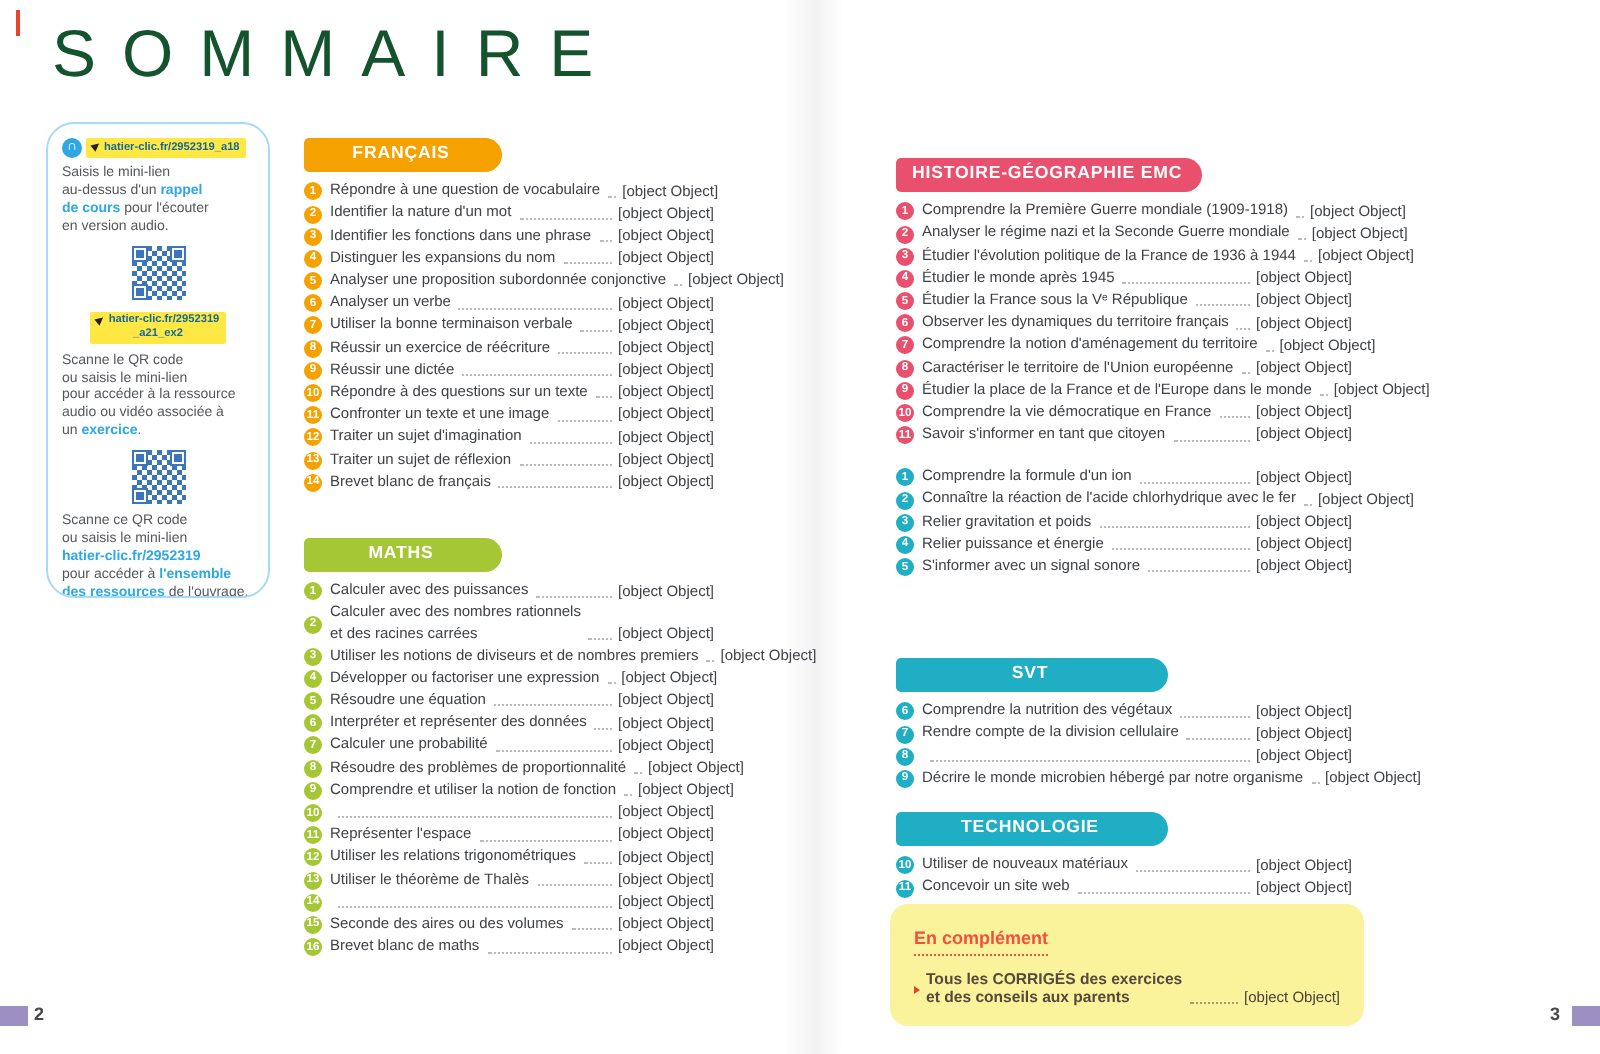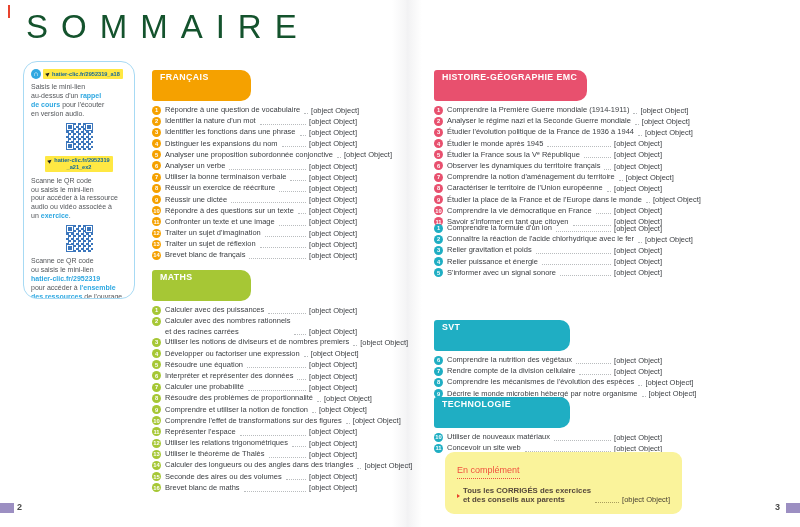--- a/index.html
+++ b/index.html
@@ -32,36 +32,36 @@
   .c-blue{color:#2FA8E1;font-weight:bold;}
   .qr{width:27px;height:27px;margin:3px auto 5px auto;position:relative;
     background:conic-gradient(#3B76BC 25%,#fff 0 50%,#3B76BC 0 75%,#fff 0) 0 0/5px 5px;}
   .qr i{position:absolute;width:8px;height:8px;background:#fff;border:1.8px solid #3B76BC;box-sizing:border-box;}
   .qr i::after{content:"";position:absolute;inset:1px;background:#3B76BC;}
   .f1{left:0;top:0}.f2{right:0;top:0}.f3{left:0;bottom:0}
   .sb-link2{text-align:center;margin:0 0 4px 0;}
   
   .toc-section{position:absolute;}
   .col-l{left:152px;width:205px;}
-  .col-r{left:434px;width:228px;}
+  .col-r{left:448px;width:228px;margin-top:10px;}
   .badge{display:inline-block;background:var(--c,#999);color:#fff;font-weight:bold;
-    font-size:8.8px;letter-spacing:.4px;line-height:15px;height:31px;padding:0 10px 0 8px;
-    border-radius:3px 10px 10px 3px;margin-bottom:4px;box-sizing:border-box;}
+    font-size:8.8px;letter-spacing:.4px;line-height:15px;height:17px;padding:0 10px 0 8px;
+    border-radius:3px 10px 10px 3px;margin-bottom:4px;box-sizing:border-box;text-align:center;}
   .b-l{min-width:99px;} .b-r{min-width:136px;}
-  .toc-item{display:flex;align-items:flex-start;min-height:11.2px;}
+  .toc-item{display:flex;align-items:center;min-height:11.2px;}
   .num{flex:none;min-width:9px;height:9px;padding:0 1px;box-sizing:border-box;border-radius:5px;
     background:var(--c,#999);color:#fff;font-size:5.8px;font-weight:bold;
     display:flex;align-items:center;justify-content:center;margin:0.5px 4px 0 0;}
   .label{font-size:7.5px;line-height:10.6px;color:#3E4145;white-space:pre;}
   .leader{flex:1;min-width:4px;border-bottom:1px dotted #B9BCBE;margin:0 3px 2.5px 4px;align-self:flex-end;}
   .pg{flex:none;min-width:13px;text-align:right;font-size:7.5px;color:#3E4145;align-self:flex-end;line-height:10.6px;}
   
   .complement{position:absolute;left:445px;top:452px;width:237px;box-sizing:border-box;
     background:#FAF39B;border-radius:9px;padding:7px 12px 9px 12px;}
-  .comp-title{display:inline-block;color:#F0513E;font-weight:normal;font-size:9px;
+  .comp-title{display:inline-block;color:#F0513E;font-weight:bold;font-size:9px;
     border-bottom:1.6px dotted #F0513E;padding-bottom:2.5px;}
   .comp-item{display:flex;align-items:center;margin-top:7px;}
   .tri{flex:none;width:0;height:0;border-left:3.5px solid #E9402A;border-top:2.5px solid transparent;
     border-bottom:2.5px solid transparent;margin:2px 3px 0 0;}
   .comp-label{font-weight:bold;color:#55483C;font-size:7.8px;line-height:9.8px;}
   .comp-leader{border-bottom-color:rgba(100,85,40,.55);}
   .comp-pg{color:#494235;}
 </style>
 </head>
 <body>
@@ -249,21 +249,20 @@
     <span class="pg">[object Object]</span>
   </div>
       <div class="toc-item">
     <span class="num">9</span>
     <span class="label">Comprendre et utiliser la notion de fonction</span>
     <span class="leader"></span>
     <span class="pg">[object Object]</span>
   </div>
       <div class="toc-item">
     <span class="num">10</span>
-    <span class="label">Comprendre l'effet de transformations sur des figures</span>
     <span class="leader"></span>
     <span class="pg">[object Object]</span>
   </div>
       <div class="toc-item">
     <span class="num">11</span>
     <span class="label">Représenter l'espace</span>
     <span class="leader"></span>
     <span class="pg">[object Object]</span>
   </div>
       <div class="toc-item">
@@ -273,21 +272,20 @@
     <span class="pg">[object Object]</span>
   </div>
       <div class="toc-item">
     <span class="num">13</span>
     <span class="label">Utiliser le théorème de Thalès</span>
     <span class="leader"></span>
     <span class="pg">[object Object]</span>
   </div>
       <div class="toc-item">
     <span class="num">14</span>
-    <span class="label">Calculer des longueurs ou des angles dans des triangles</span>
     <span class="leader"></span>
     <span class="pg">[object Object]</span>
   </div>
       <div class="toc-item">
     <span class="num">15</span>
     <span class="label">Seconde des aires ou des volumes</span>
     <span class="leader"></span>
     <span class="pg">[object Object]</span>
   </div>
       <div class="toc-item">
@@ -297,21 +295,21 @@
     <span class="pg">[object Object]</span>
   </div>
     </div>
 </section>
 
 <section class="toc-section col-r" style="top: 66px; --c: #E8506E;">
   <div class="badge b-r">HISTOIRE-GÉOGRAPHIE EMC</div>
   <div>
       <div class="toc-item">
     <span class="num">1</span>
-    <span class="label">Comprendre la Première Guerre mondiale (1914-1911)</span>
+    <span class="label">Comprendre la Première Guerre mondiale (1909-1918)</span>
     <span class="leader"></span>
     <span class="pg">[object Object]</span>
   </div>
       <div class="toc-item">
     <span class="num">2</span>
     <span class="label">Analyser le régime nazi et la Seconde Guerre mondiale</span>
     <span class="leader"></span>
     <span class="pg">[object Object]</span>
   </div>
       <div class="toc-item">
@@ -416,21 +414,20 @@
     <span class="pg">[object Object]</span>
   </div>
       <div class="toc-item">
     <span class="num">7</span>
     <span class="label">Rendre compte de la division cellulaire</span>
     <span class="leader"></span>
     <span class="pg">[object Object]</span>
   </div>
       <div class="toc-item">
     <span class="num">8</span>
-    <span class="label">Comprendre les mécanismes de l'évolution des espèces</span>
     <span class="leader"></span>
     <span class="pg">[object Object]</span>
   </div>
       <div class="toc-item">
     <span class="num">9</span>
     <span class="label">Décrire le monde microbien hébergé par notre organisme</span>
     <span class="leader"></span>
     <span class="pg">[object Object]</span>
   </div>
     </div>

